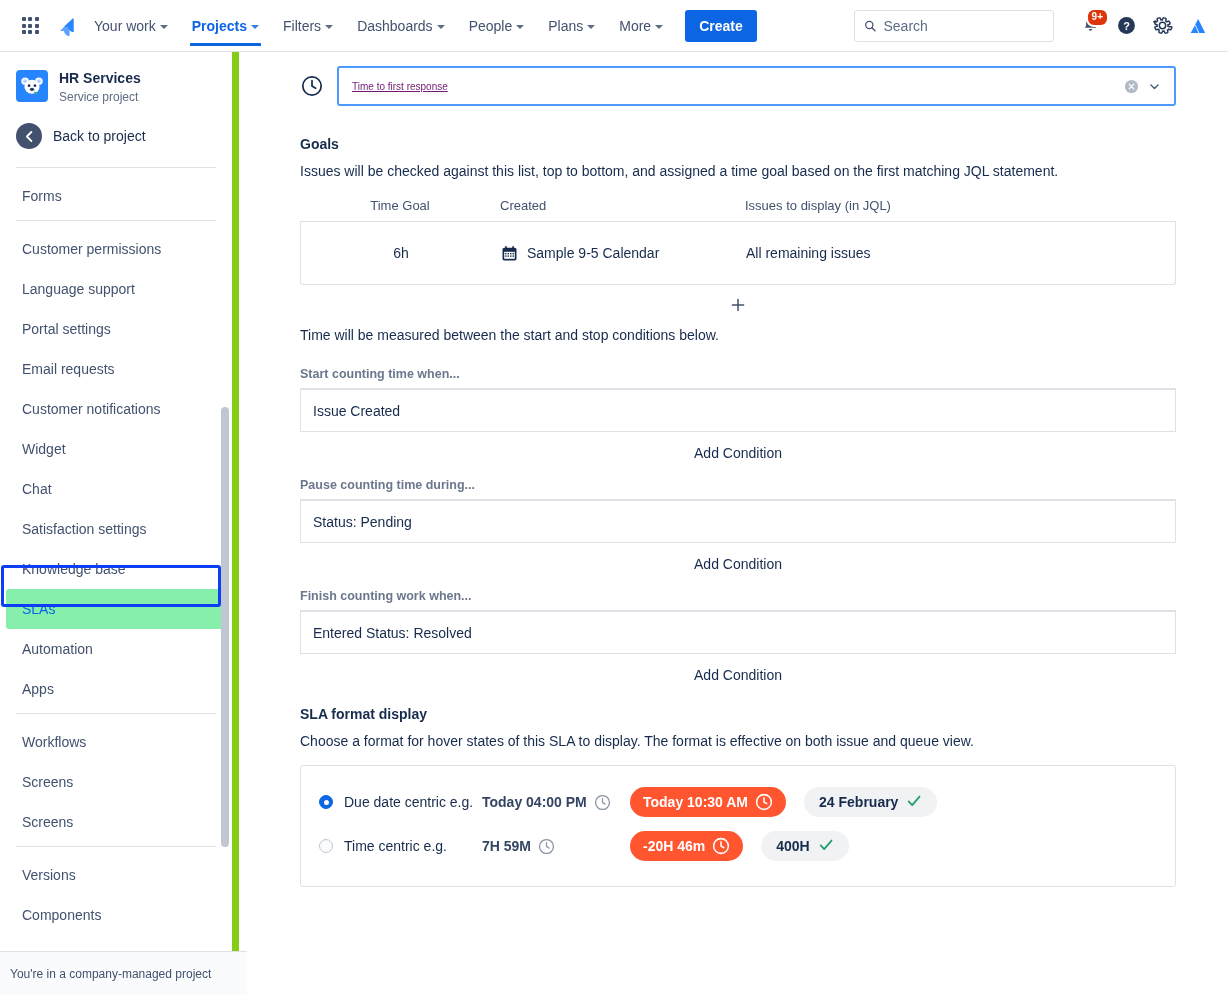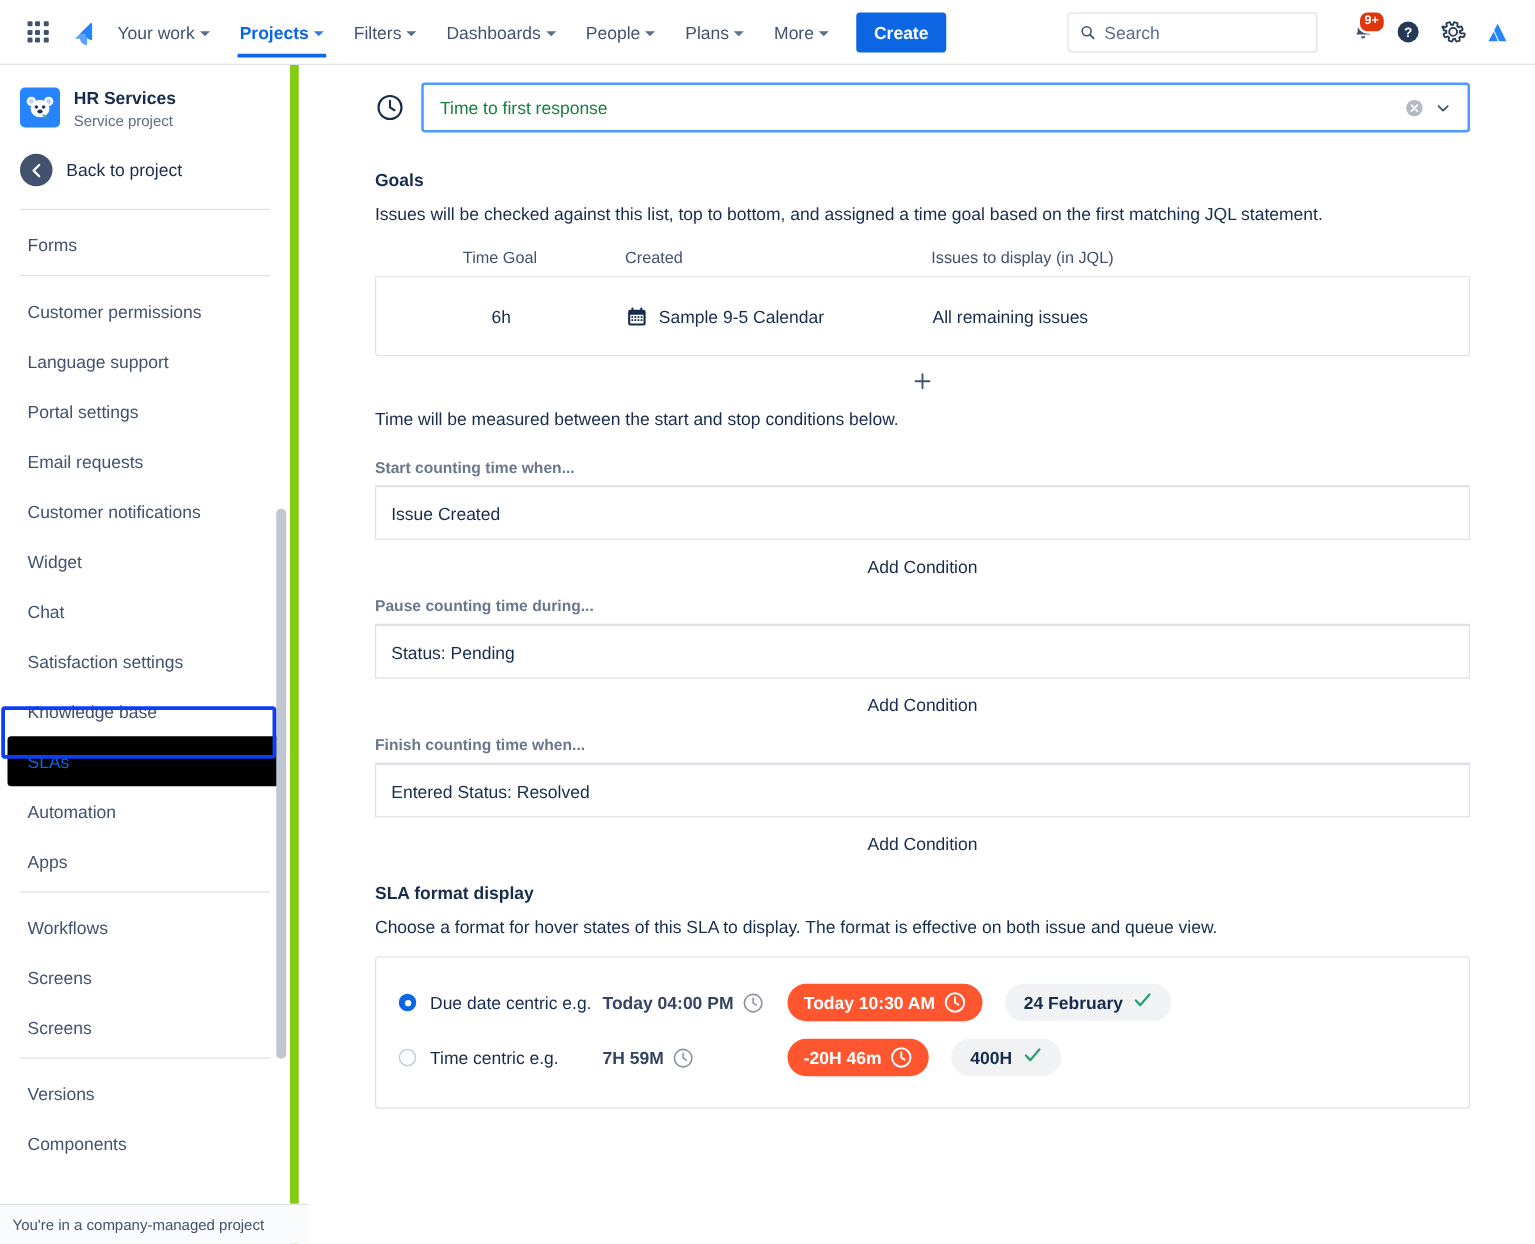--- a/index.html
+++ b/index.html
@@ -70,50 +70,50 @@
   .back-circle { width: 26px; height: 26px; border-radius: 50%; background: #42526E; display: flex; align-items: center; justify-content: center; flex: none; }
   .back-label { font-size: 14px; color: #172B4D; }
   .side-div { height: 1px; background: #DFE1E6; margin: 4px 16px 8px 16px; }
 
   .nav-list { padding: 0 0 0 0; }
   .nav-row {
     height: 40px; display: flex; align-items: center;
     padding: 0 16px; font-size: 14px; color: #42526E; cursor: pointer;
     border-radius: 3px; margin: 0 6px;
   }
-  .nav-row.selected { background: #000000; color: #0C66E4; font-weight: 400; }
+  .nav-row.selected { background: #86efac; color: #0C66E4; font-weight: 400; }
 
   .highlight-box {
     position: absolute; left: 1px; top: 565px; width: 220px; height: 42px;
     border: 3px solid #0C3FF5; border-radius: 3px; pointer-events: none; z-index: 6;
   }
 
   .sb-track { position: absolute; right: 3px; top: 278px; width: 8px; height: 520px; }
   .sb-thumb { position: absolute; right: 3px; top: 355px; width: 8px; height: 440px; background: #C1C7D0; border-radius: 4px; cursor: pointer; }
 
   .side-footer {
-    position: absolute; left: 0; bottom: 0; width: 247px; height: 32px;
+    position: absolute; left: 0; bottom: 0; width: 247px; height: 44px;
     background: #FAFBFC; border-top: 1px solid #DFE1E6;
     display: flex; align-items: center; padding: 0 10px;
     font-size: 12px; color: #42526E; z-index: 7;
   }
 
   
   .main {
     position: absolute; top: 52px; left: 240px; width: 988px; height: 943px;
     background: #fff; overflow: hidden;
   }
   .content { padding: 14px 52px 0 60px; }
 
   .name-row { display: flex; align-items: center; gap: 13px; margin-bottom: 30px; }
   .name-field {
     flex: 1; height: 40px; border: 2px solid #4C9AFF; border-radius: 3px;
     display: flex; align-items: center; padding: 0 8px 0 13px; background: #fff;
   }
-  .name-field .nval { flex: 1; font-size: 14px; color: #15803d; border: none; outline: none; background: transparent; font-family: inherit; }
+  .name-field .nval { flex: 1; font-size: 10px; color: #701a75; border: none; outline: none; background: transparent; font-family: inherit; text-decoration: underline; }
   .clear-ic { width: 22px; height: 22px; display: flex; align-items: center; justify-content: center; cursor: pointer; }
   .chev-ic { width: 24px; height: 22px; display: flex; align-items: center; justify-content: center; cursor: pointer; }
 
   .sec-title { font-size: 14px; font-weight: 700; color: #172B4D; margin-bottom: 9px; }
   .sec-desc { font-size: 14px; color: #172B4D; margin-bottom: 17px; line-height: 20px; }
 
   .goal-head { display: flex; padding: 0 0 8px 0; border-bottom: 1px solid #DFE1E6; }
   .gh { font-size: 13px; color: #42526E; }
   .gh.c1 { width: 200px; text-align: center; }
   .gh.c2 { width: 245px; }
@@ -398,21 +398,21 @@
         <div class="add-cond">Add Condition</div>
       </div>
 
       <div style="margin-top:4px">
         <div class="cond-label">Pause counting time during...</div>
         <div class="cond-box">Status: Pending</div>
         <div class="add-cond">Add Condition</div>
       </div>
 
       <div style="margin-top:4px">
-        <div class="cond-label">Finish counting time when...</div>
+        <div class="cond-label">Finish counting work when...</div>
         <div class="cond-box">Entered Status: Resolved</div>
         <div class="add-cond">Add Condition</div>
       </div>
 
       <div class="sec-title" style="margin-top:10px">SLA format display</div>
       <div class="sec-desc" style="margin-bottom:0">Choose a format for hover states of this SLA to display. The format is effective on both issue and queue view.</div>
 
       <div class="fmt-card">
 
         <div class="fmt-row">

